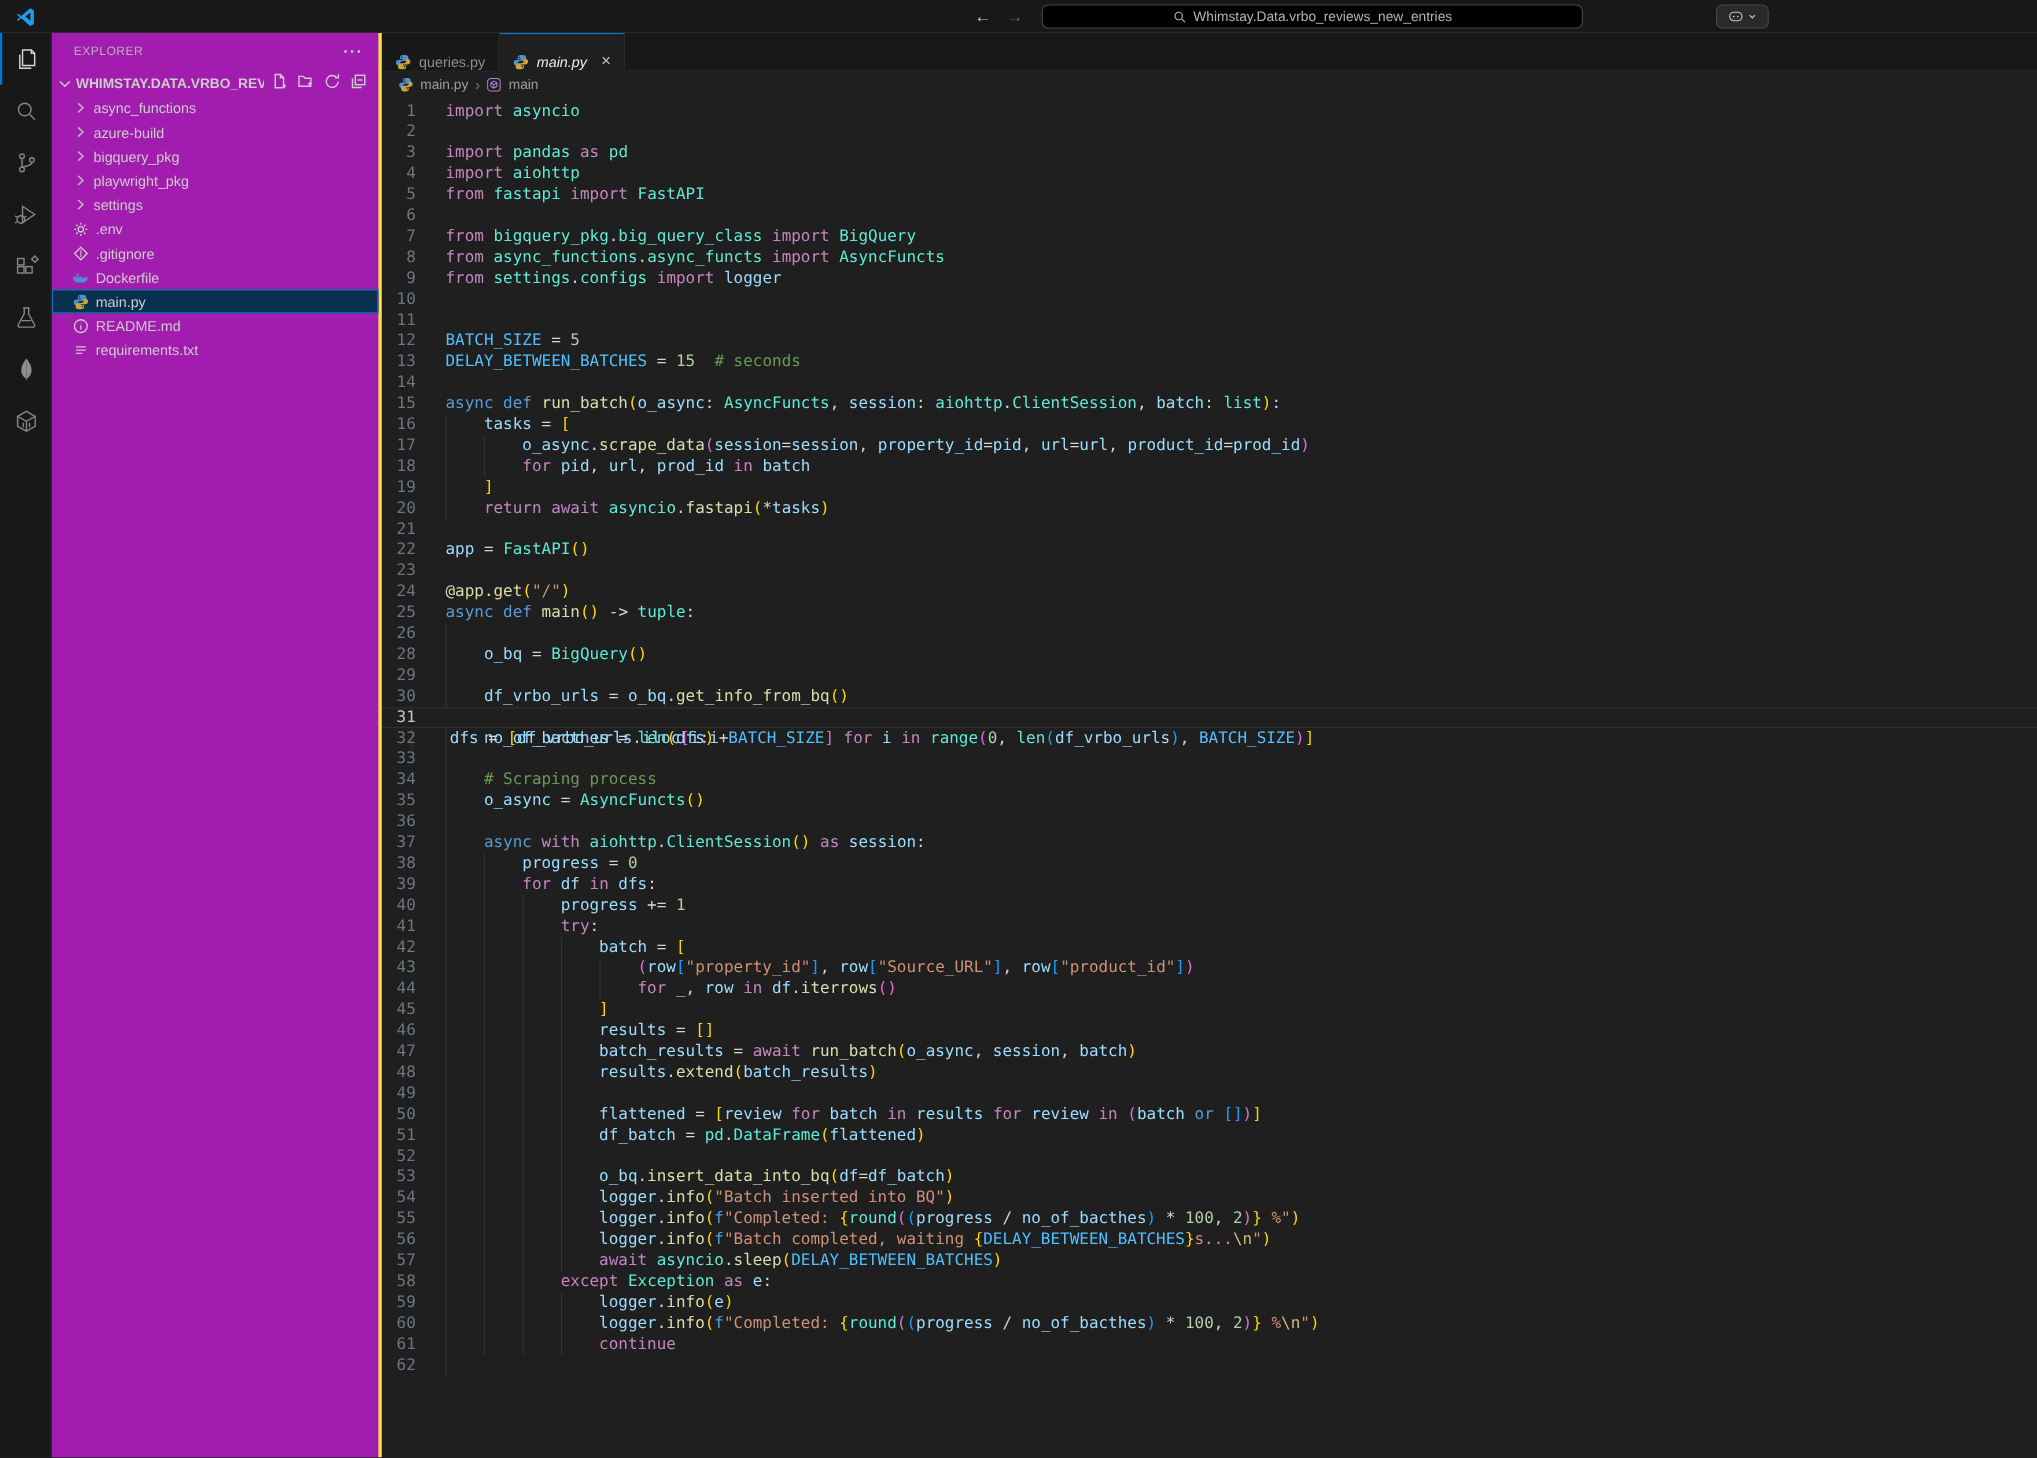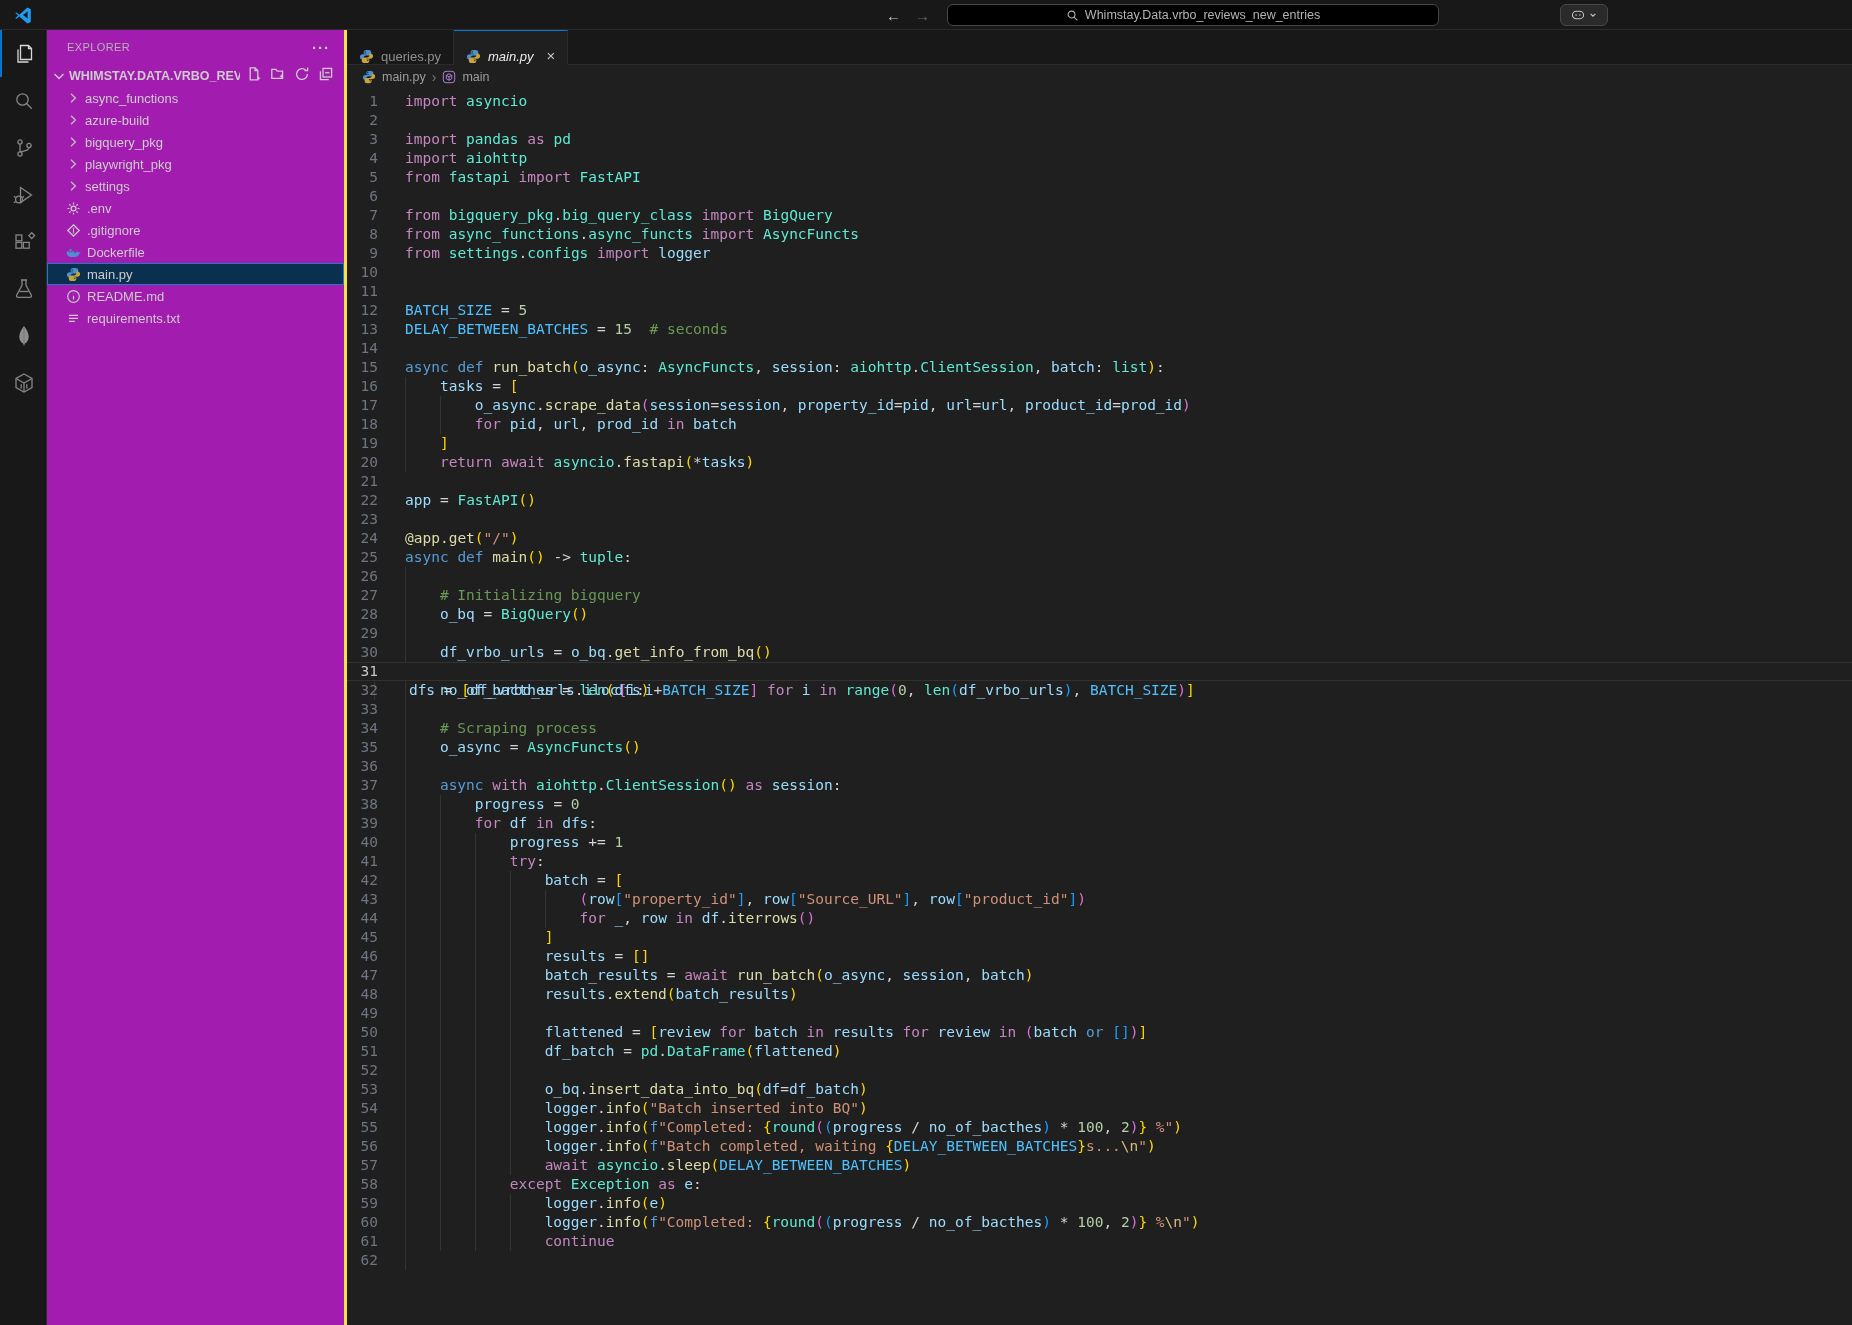--- a/index.html
+++ b/index.html
@@ -354,21 +354,20 @@
       <div class="line"><span class="ln">17</span><span class="lc"><span class="guide"></span><span class="guide"></span><span class="tk-va">o_async</span><span>.</span><span class="tk-fn">scrape_data</span><span class="tk-b2">(</span><span class="tk-va">session</span><span>=</span><span class="tk-va">session</span><span>, </span><span class="tk-va">property_id</span><span>=</span><span class="tk-va">pid</span><span>, </span><span class="tk-va">url</span><span>=</span><span class="tk-va">url</span><span>, </span><span class="tk-va">product_id</span><span>=</span><span class="tk-va">prod_id</span><span class="tk-b2">)</span></span></div>
       <div class="line"><span class="ln">18</span><span class="lc"><span class="guide"></span><span class="guide"></span><span class="tk-kc">for</span><span class="tk-va"> pid</span><span>, </span><span class="tk-va">url</span><span>, </span><span class="tk-va">prod_id</span><span class="tk-kc"> in</span><span class="tk-va"> batch</span></span></div>
       <div class="line"><span class="ln">19</span><span class="lc"><span class="guide"></span><span class="tk-b1">]</span></span></div>
       <div class="line"><span class="ln">20</span><span class="lc"><span class="guide"></span><span class="tk-kc">return</span><span class="tk-kc"> await</span><span class="tk-ty"> asyncio</span><span>.</span><span class="tk-fn">fastapi</span><span class="tk-b1">(</span><span>*</span><span class="tk-va">tasks</span><span class="tk-b1">)</span></span></div>
       <div class="line"><span class="ln">21</span><span class="lc"></span></div>
       <div class="line"><span class="ln">22</span><span class="lc"><span class="tk-va">app</span><span> = </span><span class="tk-ty">FastAPI</span><span class="tk-b1">(</span><span class="tk-b1">)</span></span></div>
       <div class="line"><span class="ln">23</span><span class="lc"></span></div>
       <div class="line"><span class="ln">24</span><span class="lc"><span class="tk-de">@app.get</span><span class="tk-b1">(</span><span class="tk-st">"/"</span><span class="tk-b1">)</span></span></div>
       <div class="line"><span class="ln">25</span><span class="lc"><span class="tk-kb">async</span><span class="tk-kb"> def</span><span class="tk-fn"> main</span><span class="tk-b1">(</span><span class="tk-b1">)</span><span> -&gt; </span><span class="tk-ty">tuple</span><span>:</span></span></div>
       <div class="line"><span class="ln">26</span><span class="lc"><span class="guide"></span></span></div>
-      <div class="line"><span class="ln">27</span><span class="lc"><span class="guide"></span><span class="tk-cm"># Initializing bigquery</span></span></div>
       <div class="line"><span class="ln">28</span><span class="lc"><span class="guide"></span><span class="tk-va">o_bq</span><span> = </span><span class="tk-ty">BigQuery</span><span class="tk-b1">(</span><span class="tk-b1">)</span></span></div>
       <div class="line"><span class="ln">29</span><span class="lc"><span class="guide"></span></span></div>
       <div class="line"><span class="ln">30</span><span class="lc"><span class="guide"></span><span class="tk-va">df_vrbo_urls</span><span> = </span><span class="tk-va">o_bq</span><span>.</span><span class="tk-fn">get_info_from_bq</span><span class="tk-b1">(</span><span class="tk-b1">)</span></span></div>
       <div class="line cur"><span class="ln">31</span><span class="lc"><span class="guide"></span><span class="tk-va">dfs</span><span> = </span><span class="tk-b1">[</span><span class="tk-va">df_vrbo_urls</span><span>.</span><span class="tk-va">iloc</span><span class="tk-b2">[</span><span class="tk-va">i</span><span>:</span><span class="tk-va">i</span><span>+</span><span class="tk-ct">BATCH_SIZE</span><span class="tk-b2">]</span><span class="tk-kc"> for</span><span class="tk-va"> i</span><span class="tk-kc"> in</span><span class="tk-ty"> range</span><span class="tk-b2">(</span><span class="tk-nu">0</span><span>, </span><span class="tk-ty">len</span><span class="tk-b3">(</span><span class="tk-va">df_vrbo_urls</span><span class="tk-b3">)</span><span>, </span><span class="tk-ct">BATCH_SIZE</span><span class="tk-b2">)</span><span class="tk-b1">]</span></span></div>
       <div class="line"><span class="ln">32</span><span class="lc"><span class="guide"></span><span class="tk-va">no_of_bacthes</span><span> = </span><span class="tk-ty">len</span><span class="tk-b1">(</span><span class="tk-va">dfs</span><span class="tk-b1">)</span></span></div>
       <div class="line"><span class="ln">33</span><span class="lc"><span class="guide"></span></span></div>
       <div class="line"><span class="ln">34</span><span class="lc"><span class="guide"></span><span class="tk-cm"># Scraping process</span></span></div>
       <div class="line"><span class="ln">35</span><span class="lc"><span class="guide"></span><span class="tk-va">o_async</span><span> = </span><span class="tk-ty">AsyncFuncts</span><span class="tk-b1">(</span><span class="tk-b1">)</span></span></div>
       <div class="line"><span class="ln">36</span><span class="lc"><span class="guide"></span></span></div>
       <div class="line"><span class="ln">37</span><span class="lc"><span class="guide"></span><span class="tk-kb">async</span><span class="tk-kc"> with</span><span class="tk-ty"> aiohttp</span><span>.</span><span class="tk-ty">ClientSession</span><span class="tk-b1">(</span><span class="tk-b1">)</span><span class="tk-kc"> as</span><span class="tk-va"> session</span><span>:</span></span></div>

